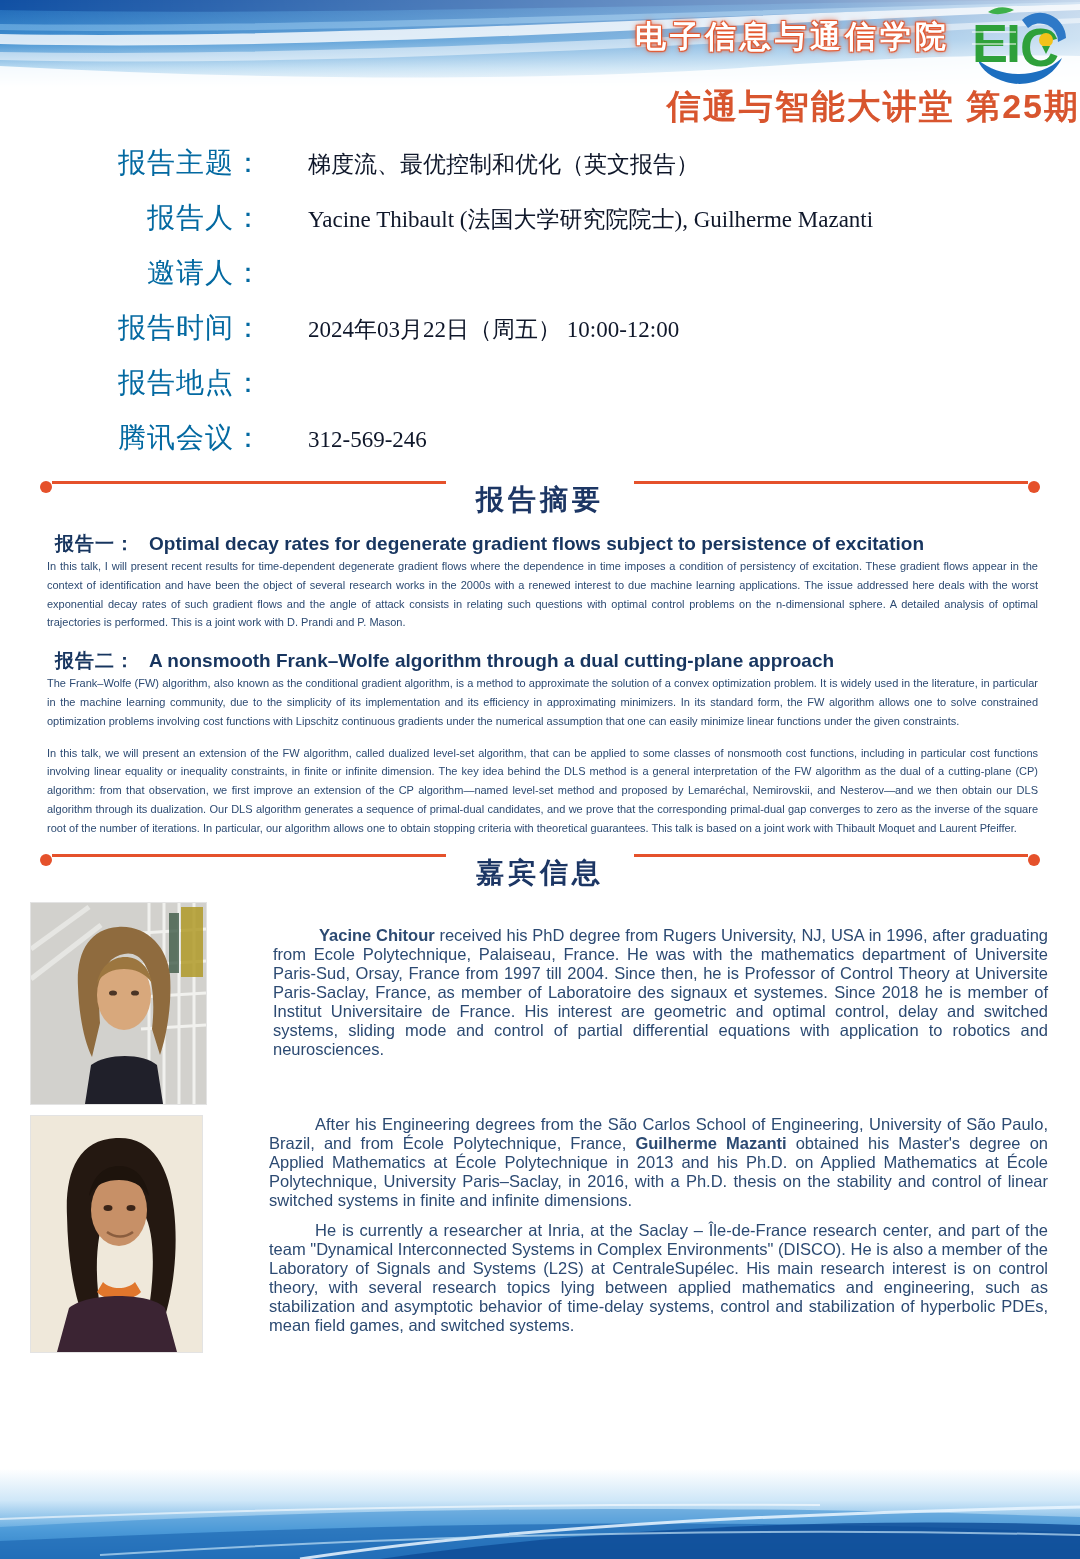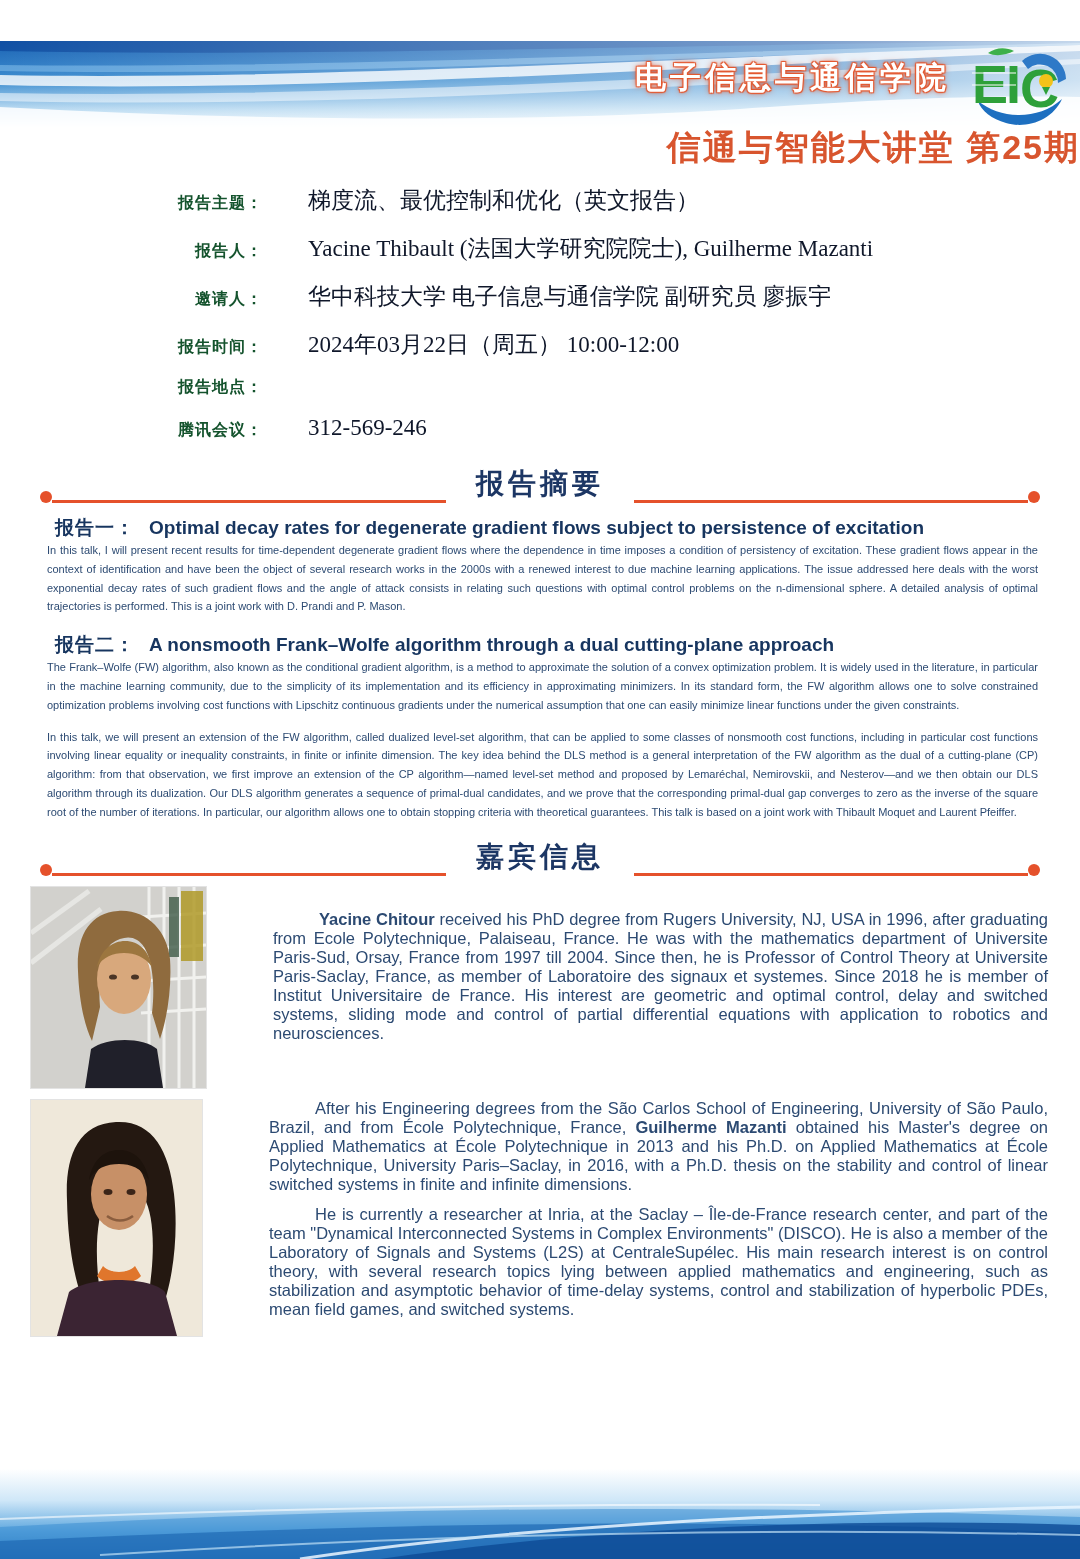--- a/index.html
+++ b/index.html
@@ -1,39 +1,39 @@
 <!DOCTYPE html>
 <html><head>
 <meta charset="utf-8">
 <style>
   html,body{margin:0;padding:0;}
   body{
     width:1080px;height:1559px;position:relative;overflow:hidden;background:#ffffff;
     font-family:"Liberation Sans","DejaVu Sans",sans-serif;
   }
   
-  .banner-top{position:relative;height:88px;margin-top:41px;}
+  .banner-top{position:relative;height:88px;}
   .banner-top svg.wave{display:block;width:100%;height:100%;}
   .school-name{
     position:absolute;top:16px;right:130px;font-size:31px;font-weight:bold;color:#ffffff;
     letter-spacing:4px;white-space:nowrap;
     text-shadow:-1px -1px 1px #e4572e,1px -1px 1px #e4572e,-1px 1px 1px #e4572e,1px 1px 1px #e4572e,0 0 6px #e4572e;
   }
   .eic-logo{position:absolute;top:4px;right:10px;}
   
   .main-title{
     margin:-4px 0 0;text-align:right;font-size:34px;font-weight:bold;color:#d8552e;letter-spacing:2px;
   }
   
   .info-block{margin-top:14px;}
   .info-row{display:flex;align-items:baseline;margin-bottom:17px;}
-  .info-label{width:263px;text-align:right;font-size:16px;color:#14532d;flex:none;letter-spacing:1px;font-weight:bold;}
+  .info-label{width:263px;text-align:right;font-size:28px;color:#0369a1;flex:none;letter-spacing:1px;}
   .info-value{margin-left:45px;font-size:23px;color:#0f172a;font-family:"Liberation Serif","DejaVu Serif",serif;}
   
-  .divider{display:flex;align-items:flex-end;margin:24px 40px 0;}
+  .divider{display:flex;align-items:flex-start;margin:24px 40px 0;}
   .divider .dot{width:12px;height:12px;border-radius:50%;background:#e5512b;flex:none;}
   .divider .line{flex:1;height:3px;background:#e5512b;}
   .divider .label{margin:0 30px;font-size:28px;font-weight:bold;color:#1c3664;letter-spacing:4px;white-space:nowrap;}
   
   .talk-heading{margin:12px 42px 0 55px;font-size:19px;font-weight:bold;color:#17355f;white-space:nowrap;}
   .talk-heading .talk-label{margin-right:14px;letter-spacing:1px;}
   .para{margin:0 42px 0 47px;font-size:11px;line-height:18.8px;text-align:justify;color:#2c4a72;}
   .para.gap{margin-top:13px;}
   
   .guest{display:flex;margin:10px 32px 0 30px;gap:44px;}
@@ -100,21 +100,20 @@
     <div class="info-row">
       <span class="info-label">报告主题：</span>
       <span class="info-value">梯度流、最优控制和优化（英文报告）</span>
     </div>
     <div class="info-row">
       <span class="info-label">报告人：</span>
       <span class="info-value">Yacine Thibault (法国大学研究院院士), Guilherme Mazanti</span>
     </div>
     <div class="info-row">
       <span class="info-label">邀请人：</span>
-      <span class="info-value">华中科技大学 电子信息与通信学院 副研究员 廖振宇</span>
     </div>
     <div class="info-row">
       <span class="info-label">报告时间：</span>
       <span class="info-value">2024年03月22日（周五） 10:00-12:00</span>
     </div>
     <div class="info-row">
       <span class="info-label">报告地点：</span>
     </div>
     <div class="info-row">
       <span class="info-label">腾讯会议：</span>

